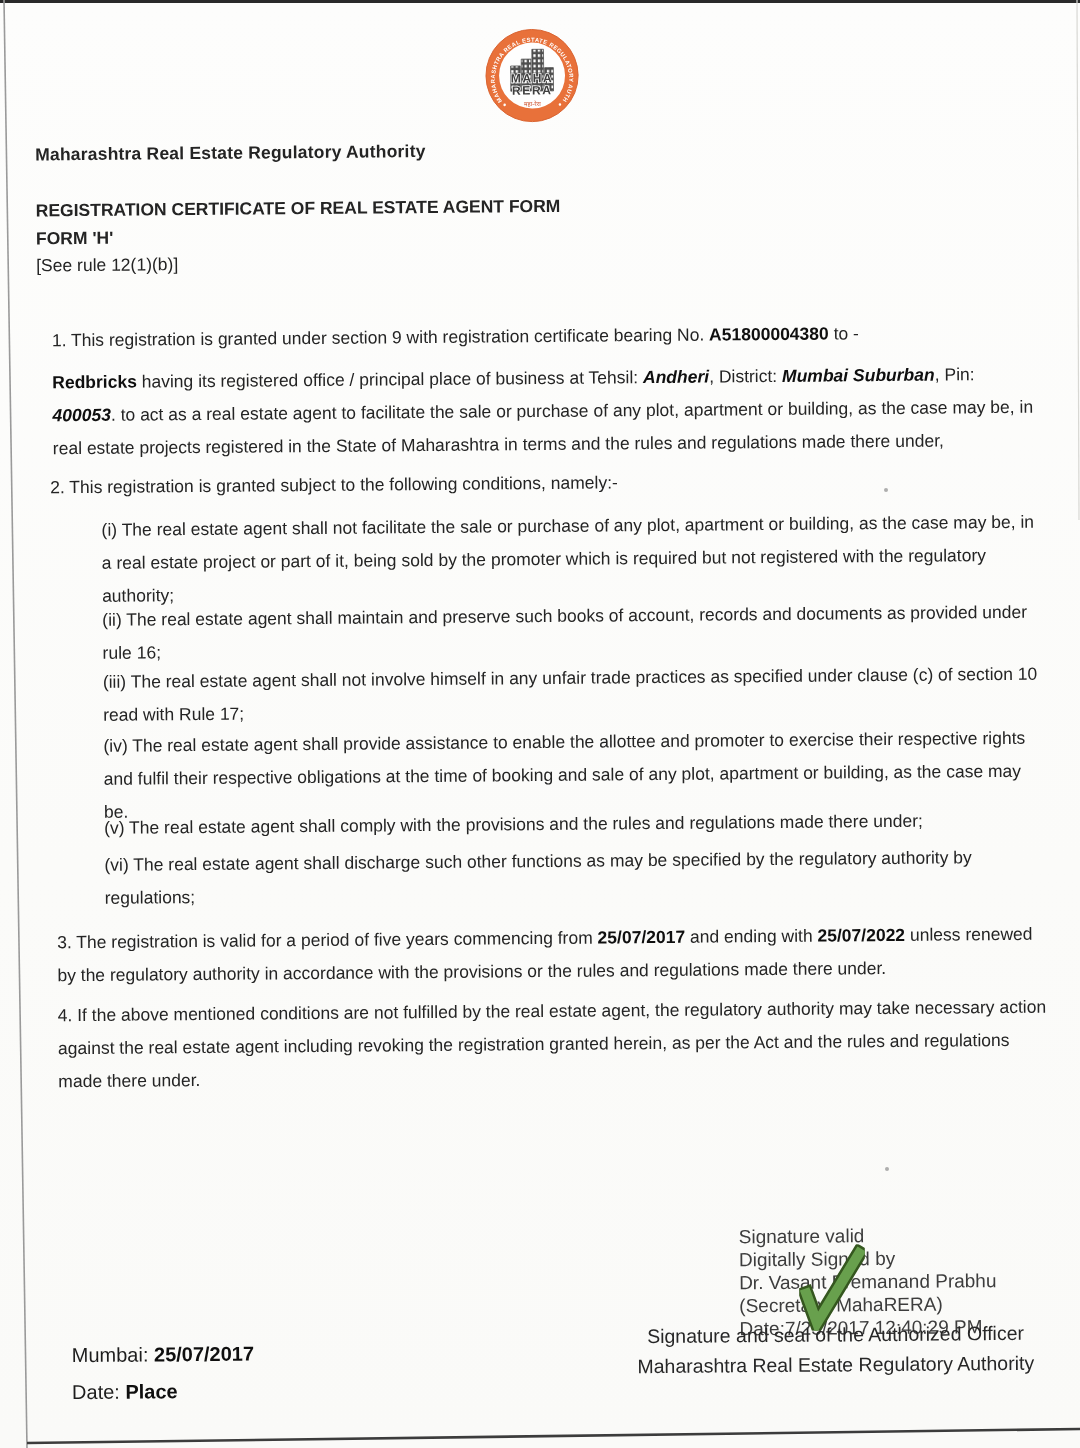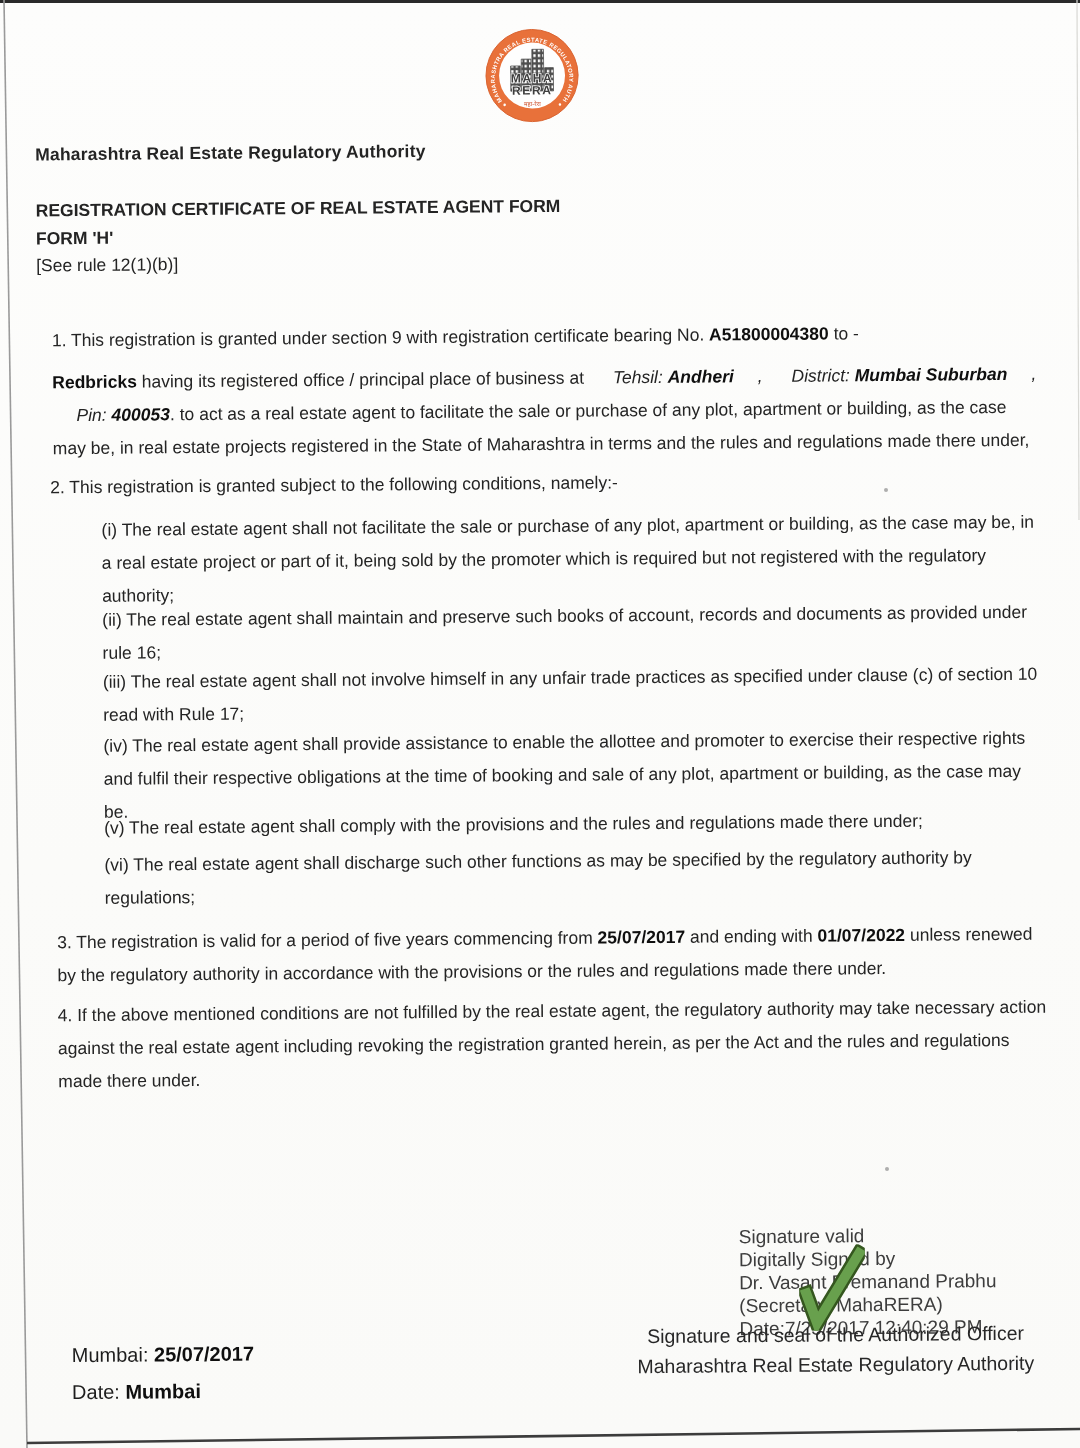--- a/index.html
+++ b/index.html
@@ -21,21 +21,21 @@
 
   .hdr{position:absolute;left:40px;width:1000px;text-align:center;color:#151515;}
   .title{top:134px;font-size:26px;font-weight:bold;letter-spacing:.2px;}
   .sub1{top:190px;font-size:19px;font-weight:bold;}
   .sub2{top:218px;font-size:19px;font-weight:bold;}
   .sub3{top:245px;font-size:18.5px;font-weight:normal;color:#202020;}
 
   .para{position:absolute;font-size:17.5px;line-height:33px;color:#242424;text-align:left;}
   .b{font-weight:bold;color:#0f0f0f;}
   .bi{font-weight:bold;font-style:italic;color:#0f0f0f;}
-  .i{font-style:italic;margin-left:24px;}
+  .i{}
   .p1{left:55px;top:320px;width:990px;}
   .p2{left:55px;top:362px;width:985px;}
   .p3{left:52px;top:467px;width:990px;}
   .cond{left:103px;width:935px;}
   .c1{top:510px;} .c2{top:600px;} .c3{top:662px;}
   .c4{top:726px;} .c5{top:808px;} .c6{top:845px;}
   .p4{left:55px;top:922px;width:985px;}
   .p5{left:55px;top:995px;width:990px;}
 
   .sig{position:absolute;left:734px;top:1227px;width:330px;font-size:19px;line-height:23px;color:#3d3d3d;}
@@ -97,21 +97,21 @@
     <div class="para p2"><span class="b">Redbricks</span><span>  having its registered office / principal place of business at </span><span class="i">Tehsil: </span><span class="bi">Andheri</span><span class="i">, </span><span class="i">District: </span><span class="bi">Mumbai Suburban</span><span class="i">, </span><span class="i">Pin: </span><span class="bi">400053</span><span>. to act as a real estate agent to facilitate the sale or purchase of any plot, apartment or building, as the case may be, in real estate projects registered in the State of Maharashtra in terms and the rules and regulations made there under,</span></div>
 
     <div class="para p3">2. This registration is granted subject to the following conditions, namely:-</div>
     <div class="para cond c1">(i) The real estate agent shall not facilitate the sale or purchase of any plot, apartment or building, as the case may be, in a real estate project or part of it, being sold by the promoter which is required but not registered with the regulatory authority;</div>
     <div class="para cond c2">(ii) The real estate agent shall maintain and preserve such books of account, records and documents as provided under rule 16;</div>
     <div class="para cond c3">(iii) The real estate agent shall not involve himself in any unfair trade practices as specified under clause (c) of section 10 read with Rule 17;</div>
     <div class="para cond c4">(iv) The real estate agent shall provide assistance to enable the allottee and promoter to exercise their respective rights and fulfil their respective obligations at the time of booking and sale of any plot, apartment or building, as the case may be.</div>
     <div class="para cond c5">(v) The real estate agent shall comply with the provisions and the rules and regulations made there under;</div>
     <div class="para cond c6">(vi) The real estate agent shall discharge such other functions as may be specified by the regulatory authority by regulations;</div>
 
-    <div class="para p4"><span>3. The registration is valid for a period of five years commencing from </span><span class="b">25/07/2017</span><span> and ending with </span><span class="b">01/07/2022</span><span> unless renewed by the regulatory authority in accordance with the provisions or the rules and regulations made there under.</span></div>
+    <div class="para p4"><span>3. The registration is valid for a period of five years commencing from </span><span class="b">25/07/2017</span><span> and ending with </span><span class="b">25/07/2022</span><span> unless renewed by the regulatory authority in accordance with the provisions or the rules and regulations made there under.</span></div>
 
     <div class="para p5">4. If the above mentioned conditions are not fulfilled by the real estate agent, the regulatory authority may take necessary action against the real estate agent including revoking the registration granted herein, as per the Act and the rules and regulations made there under.</div>
 
     <div class="sig">
       <div>Signature valid</div>
       <div>Digitally Signed by</div>
       <div>Dr. Vasant Premanand Prabhu</div>
       <div>(Secretary, MahaRERA)</div>
       <div>Date:7/25/2017 12:40:29 PM</div>
     </div>
@@ -121,17 +121,17 @@
         <path d="M8 52 L22 80 L56 6" fill="none" stroke="#68a04d" stroke-width="10" stroke-linecap="square"></path>
       </g>
     </svg>
     <div class="cap">
       <div>Signature and seal of the Authorized Officer</div>
       <div>Maharashtra Real Estate Regulatory Authority</div>
     </div>
 
     <div class="foot">
       <div><span>Mumbai: </span><span class="b">25/07/2017</span></div>
-      <div><span>Date: </span><span class="b">Mumbai</span></div>
+      <div><span>Date: </span><span class="b">Place</span></div>
     </div>
 
   </div>
 </div>
 
 </body></html>

